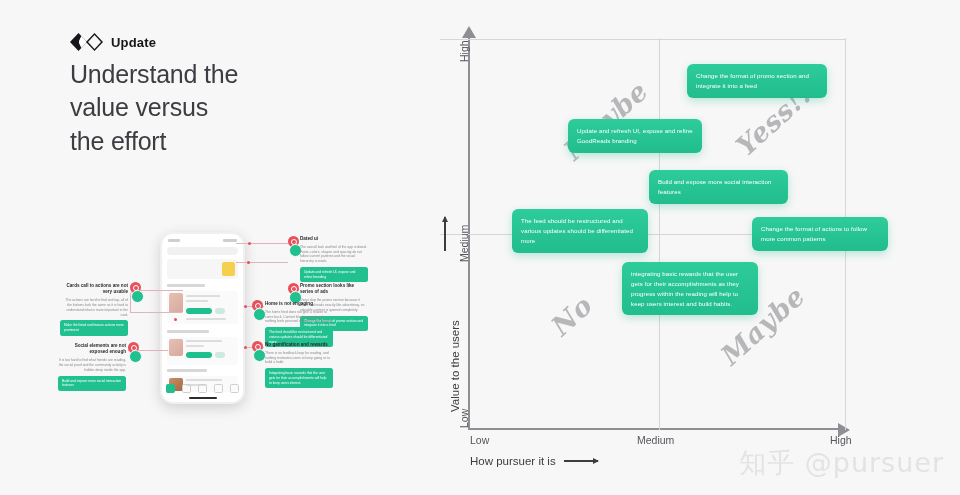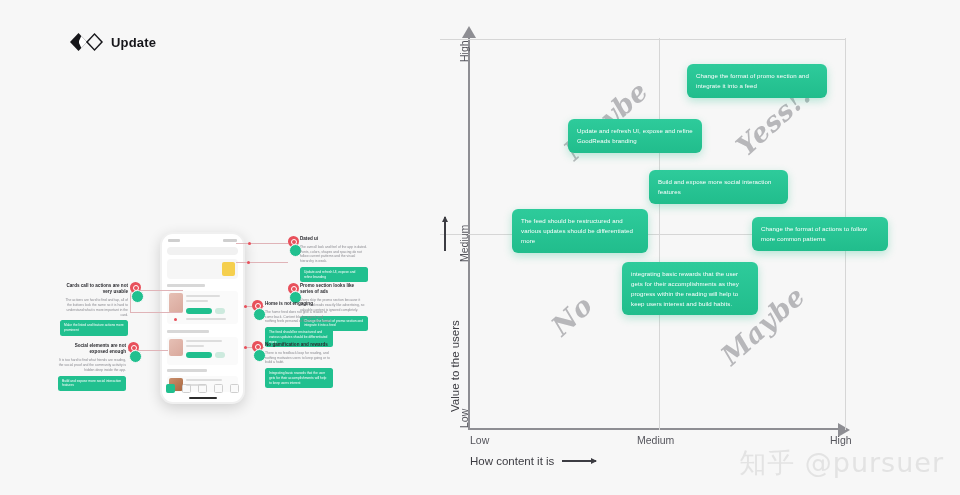--- a/index.html
+++ b/index.html
@@ -129,20 +129,23 @@
   <div class="left-panel">
 
     <div class="define-row">
       <span class="logo-mark">
         <span class="d d1"></span>
           <span class="d d2"></span>
       </span>
       <span class="define-label">Update</span>
     </div>
 
+    <div class="headline" style="white-space:pre-line;">Understand the
+value versus
+the effort</div>
 
     <div class="phone-wrap">
       <div class="phone">
         <div class="ph-status">
           <span class="ph-s1"></span>
             <span class="ph-s2"></span>
         </div>
         <div class="ph-search"></div>
         <div class="ph-promo">
           <span class="bdg"></span>
@@ -266,21 +269,21 @@
     <div class="ylabel-rot" style="left:18px;top:240px;">Medium</div>
     <div class="ylabel-rot" style="left:18px;top:406px;">Low</div>
 
     <div class="tick" style="left:30px;top:412px;">Low</div>
     <div class="tick" style="left:197px;top:412px;">Medium</div>
     <div class="tick" style="left:390px;top:412px;">High</div>
 
     <div class="y-arrow" style="left:4px;top:195px;height:34px;"></div>
     <div class="axis-title-y" style="left:9px;top:390px;">Value to the users</div>
     <div class="axis-title-x" style="left:30px;top:433px;">
-      <span>How content it is</span>
+      <span>How pursuer it is</span>
       <span class="ar"></span>
     </div>
 
     <div class="hand" style="left:115px;top:83px;transform:rotate(-42deg);">Maybe</div>
     <div class="hand" style="left:287px;top:78px;transform:rotate(-42deg);">Yess!!!</div>
     <div class="hand" style="left:110px;top:278px;transform:rotate(-42deg);">No</div>
     <div class="hand" style="left:272px;top:288px;transform:rotate(-42deg);">Maybe</div>
 
     <div class="note" style="left:247px;top:42px;width:122px;">Change the format of promo section and integrate it into a feed</div>
 

